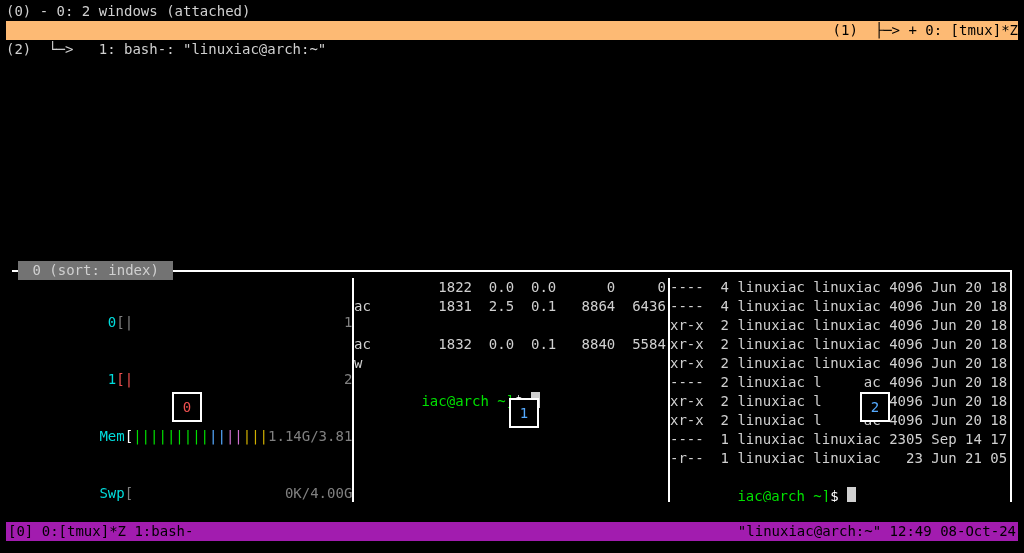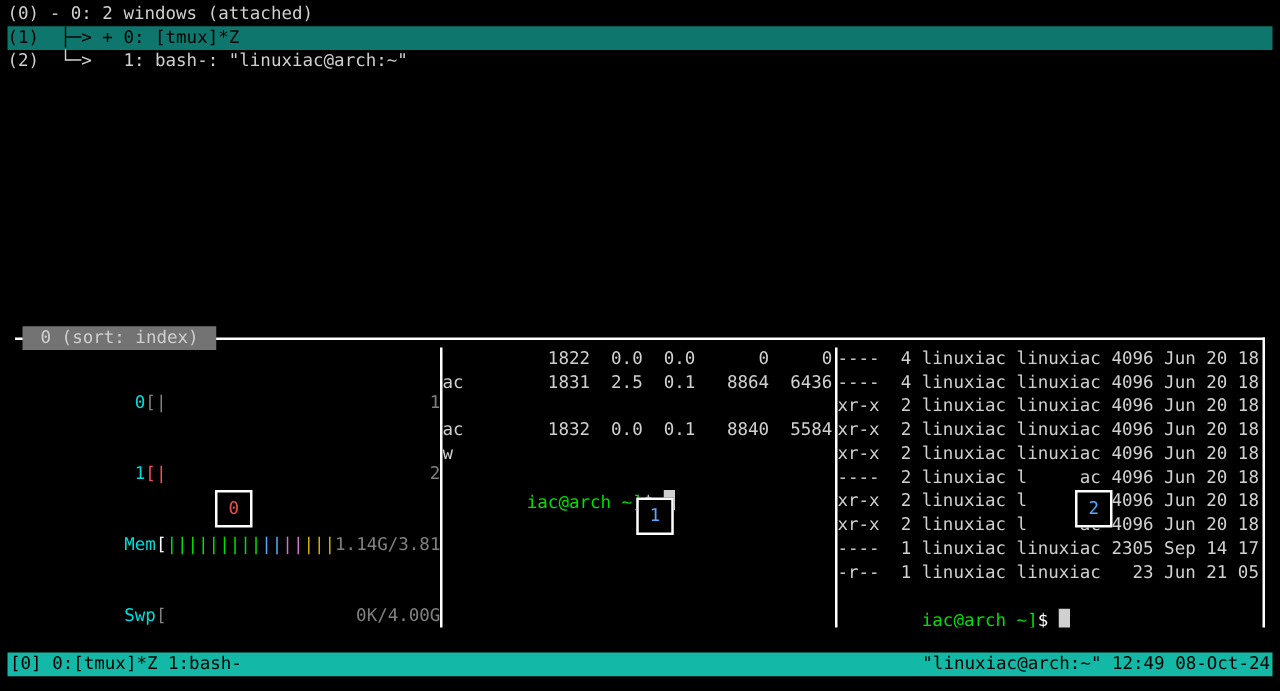--- a/index.html
+++ b/index.html
@@ -7,22 +7,22 @@
   width: 1024px;
   height: 553px;
   background: #000;
   font-family: "Menlo", "Consolas", "DejaVu Sans Mono", monospace;
   font-size: 14px;
   line-height: 19px;
   color: #d0d0d0;
   overflow: hidden;
 }
 .line { white-space: pre; }
-.orange-bg { background: #0f766e; color: #000; }
-.green-bg { background: #14b8a6; color: #000; }
+.orange-bg { background: #fdba74; color: #000; text-align: right; }
+.green-bg { background: #a21caf; color: #000; }
 .cyan { color: #00dddd; }
 .green { color: #00e000; }
 .red { color: #f05050; }
 .blue { color: #55aaff; }
 .magenta { color: #d070d0; }
 .yellow { color: #d0b000; }
 .grey { color: #808080; }
 .white { color: #ffffff; }
 
 .top-tree { position: absolute; left: 6px; top: 2px; right: 6px; }

